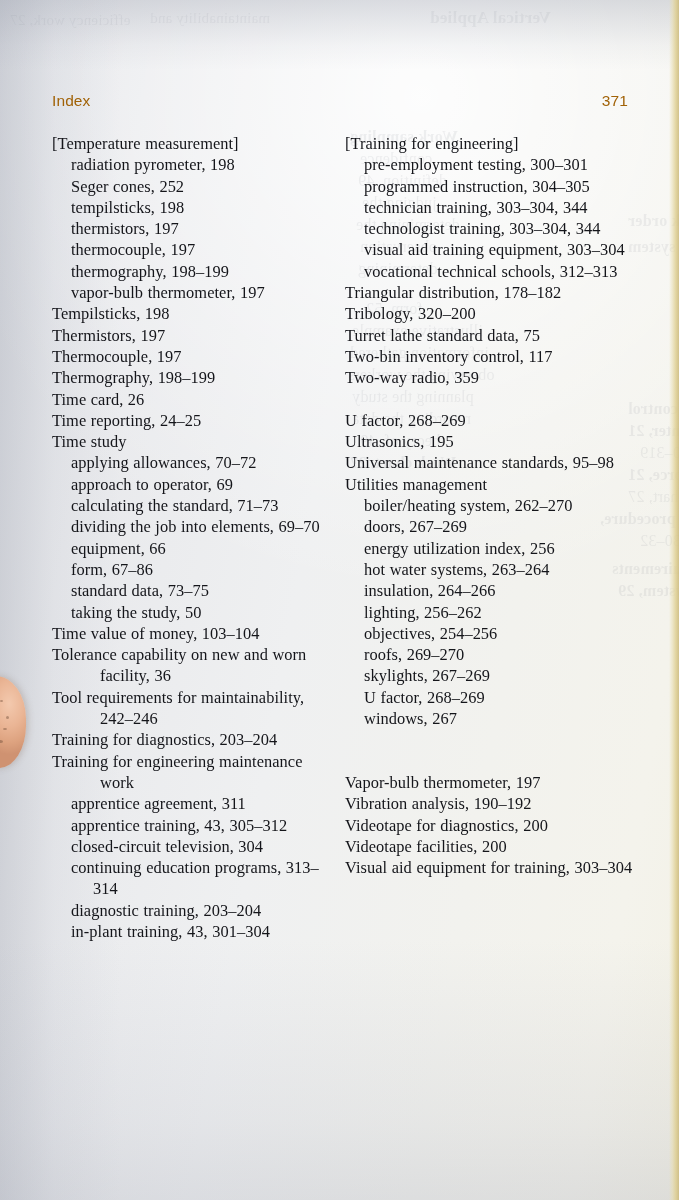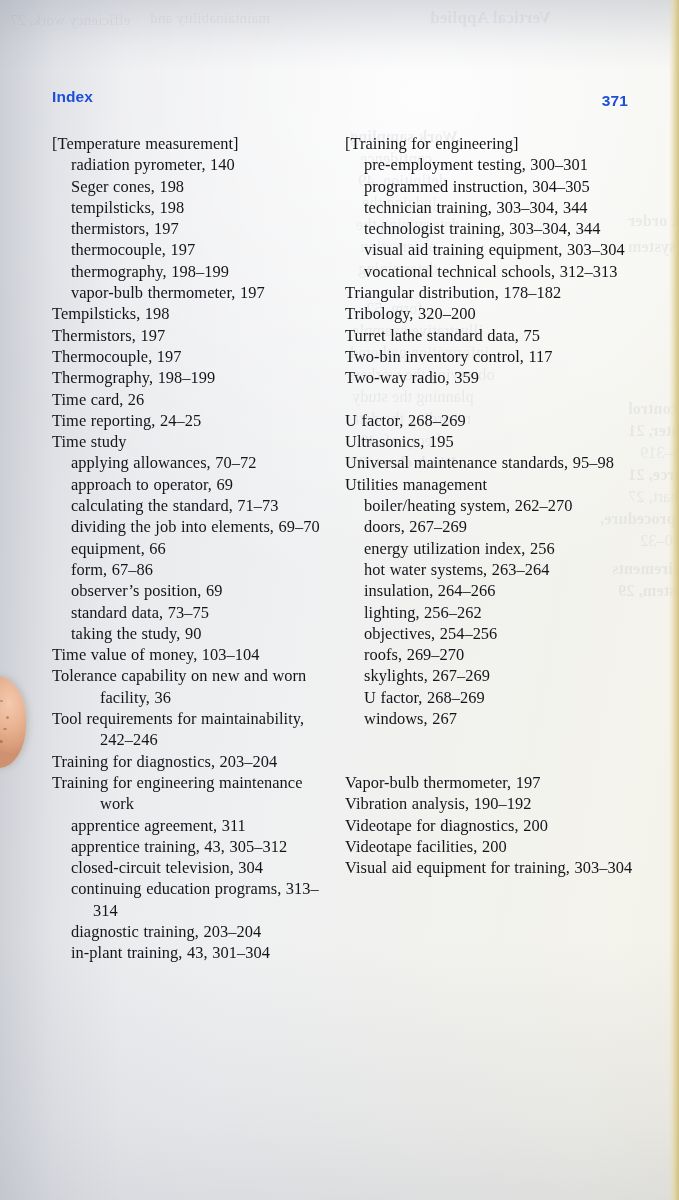--- a/index.html
+++ b/index.html
@@ -69,25 +69,25 @@
   .bleed.b-title { font-weight: bold; }
 
   
   .running-head {
     position: absolute;
     left: 52px;
     top: 84px;
     width: 576px;
     display: flex;
     justify-content: space-between;
-    align-items: center;
+    align-items: flex-end;
     font-family: "Liberation Sans", "DejaVu Sans", sans-serif;
-    font-weight: bold;
+    font-weight: normal;
     font-size: 15.5px;
-    color: #1d4ed8;
+    color: #a16207;
     letter-spacing: 0.1px;
   }
   .folio { font-size: 15.5px; margin-top: 8px; }
 
   
   .columns {
     position: absolute;
     left: 0; top: 6px;
     width: 679px;
     height: 1200px;
@@ -176,43 +176,42 @@
   <div class="page-edge"></div>
 
   <div class="running-head">
     <span>Index</span>
     <span class="folio">371</span>
   </div>
 
   <div class="columns">
     <div class="col col-left" id="col-left">
         <div class="entry lvl0">[Temperature measurement]</div>
-        <div class="entry lvl1">radiation pyrometer, 140</div>
-        <div class="entry lvl1">Seger cones, 198</div>
+        <div class="entry lvl1">radiation pyrometer, 198</div>
+        <div class="entry lvl1">Seger cones, 252</div>
         <div class="entry lvl1">tempilsticks, 198</div>
         <div class="entry lvl1">thermistors, 197</div>
         <div class="entry lvl1">thermocouple, 197</div>
         <div class="entry lvl1">thermography, 198–199</div>
         <div class="entry lvl1">vapor-bulb thermometer, 197</div>
         <div class="entry lvl0">Tempilsticks, 198</div>
         <div class="entry lvl0">Thermistors, 197</div>
         <div class="entry lvl0">Thermocouple, 197</div>
         <div class="entry lvl0">Thermography, 198–199</div>
         <div class="entry lvl0">Time card, 26</div>
         <div class="entry lvl0">Time reporting, 24–25</div>
         <div class="entry lvl0">Time study</div>
         <div class="entry lvl1">applying allowances, 70–72</div>
         <div class="entry lvl1">approach to operator, 69</div>
         <div class="entry lvl1">calculating the standard, 71–73</div>
         <div class="entry lvl1">dividing the job into elements, 69–70</div>
         <div class="entry lvl1">equipment, 66</div>
         <div class="entry lvl1">form, 67–86</div>
-        <div class="entry lvl1">observer’s position, 69</div>
         <div class="entry lvl1">standard data, 73–75</div>
-        <div class="entry lvl1">taking the study, 90</div>
+        <div class="entry lvl1">taking the study, 50</div>
         <div class="entry lvl0">Time value of money, 103–104</div>
         <div class="entry lvl0">Tolerance capability on new and worn facility, 36</div>
         <div class="entry lvl0">Tool requirements for maintainability, 242–246</div>
         <div class="entry lvl0">Training for diagnostics, 203–204</div>
         <div class="entry lvl0">Training for engineering maintenance work</div>
         <div class="entry lvl1">apprentice agreement, 311</div>
         <div class="entry lvl1">apprentice training, 43, 305–312</div>
         <div class="entry lvl1">closed-circuit television, 304</div>
         <div class="entry lvl1">continuing education programs, 313–314</div>
         <div class="entry lvl1">diagnostic training, 203–204</div>

